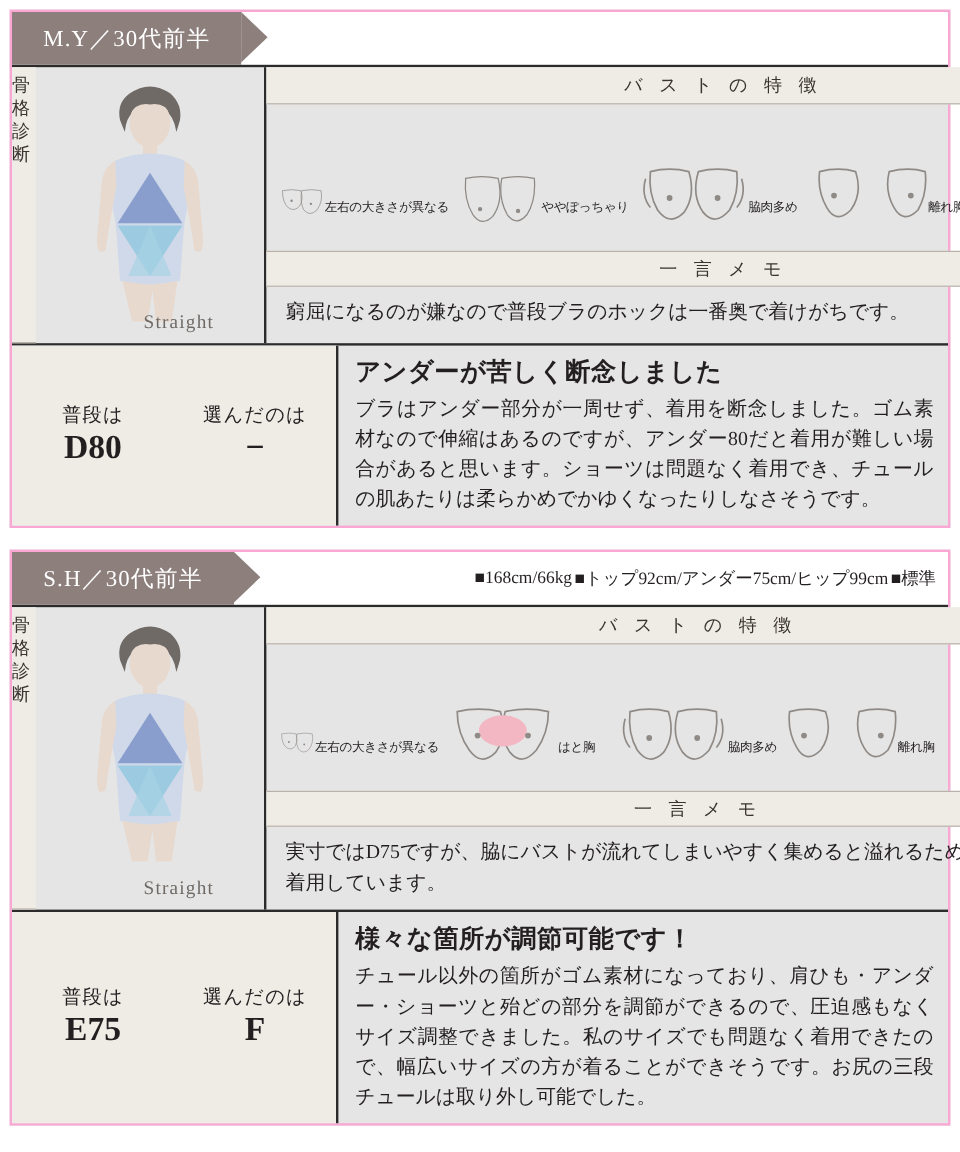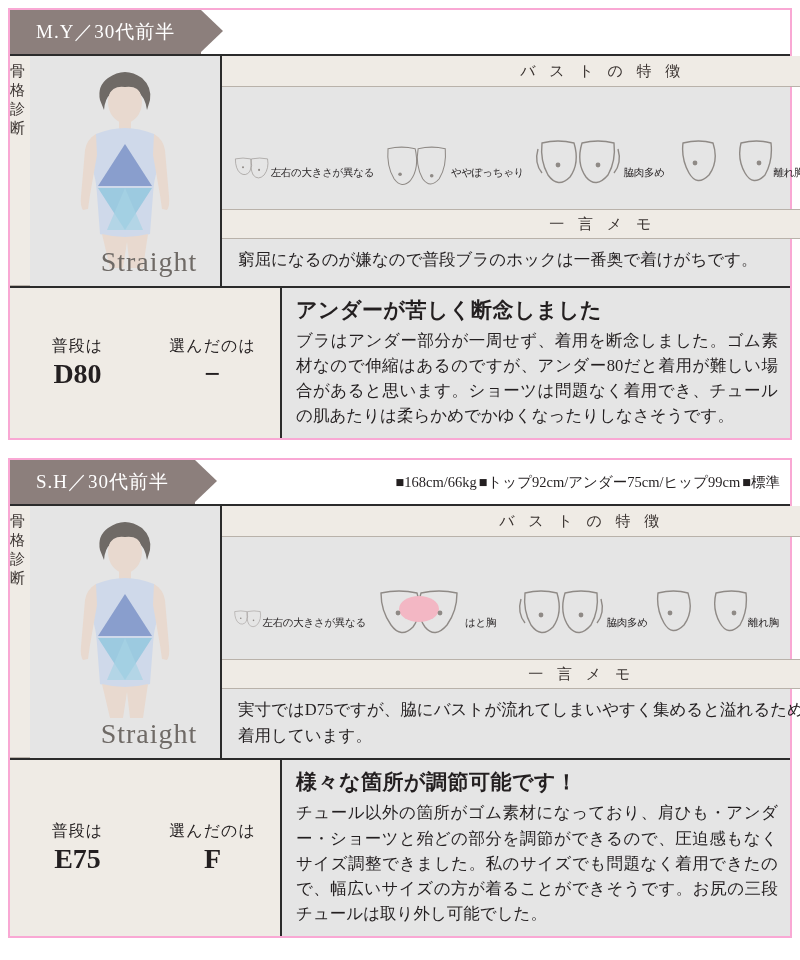--- a/index.html
+++ b/index.html
@@ -109,21 +109,21 @@
     justify-content: center;
     padding-top: 6px;
     min-height: 224px;
   }
   .figure-label {
     position: absolute;
     bottom: 8px;
     left: 0;
     right: 0;
     text-align: center;
-    font-size: 28px;
+    font-size: 16px;
     color: #6f6a66;
     letter-spacing: 1px;
     font-family: "Liberation Serif", serif;
     margin-left: 48px;
   }
 
   
   .bust-row {
     display: flex;
     justify-content: space-around;

